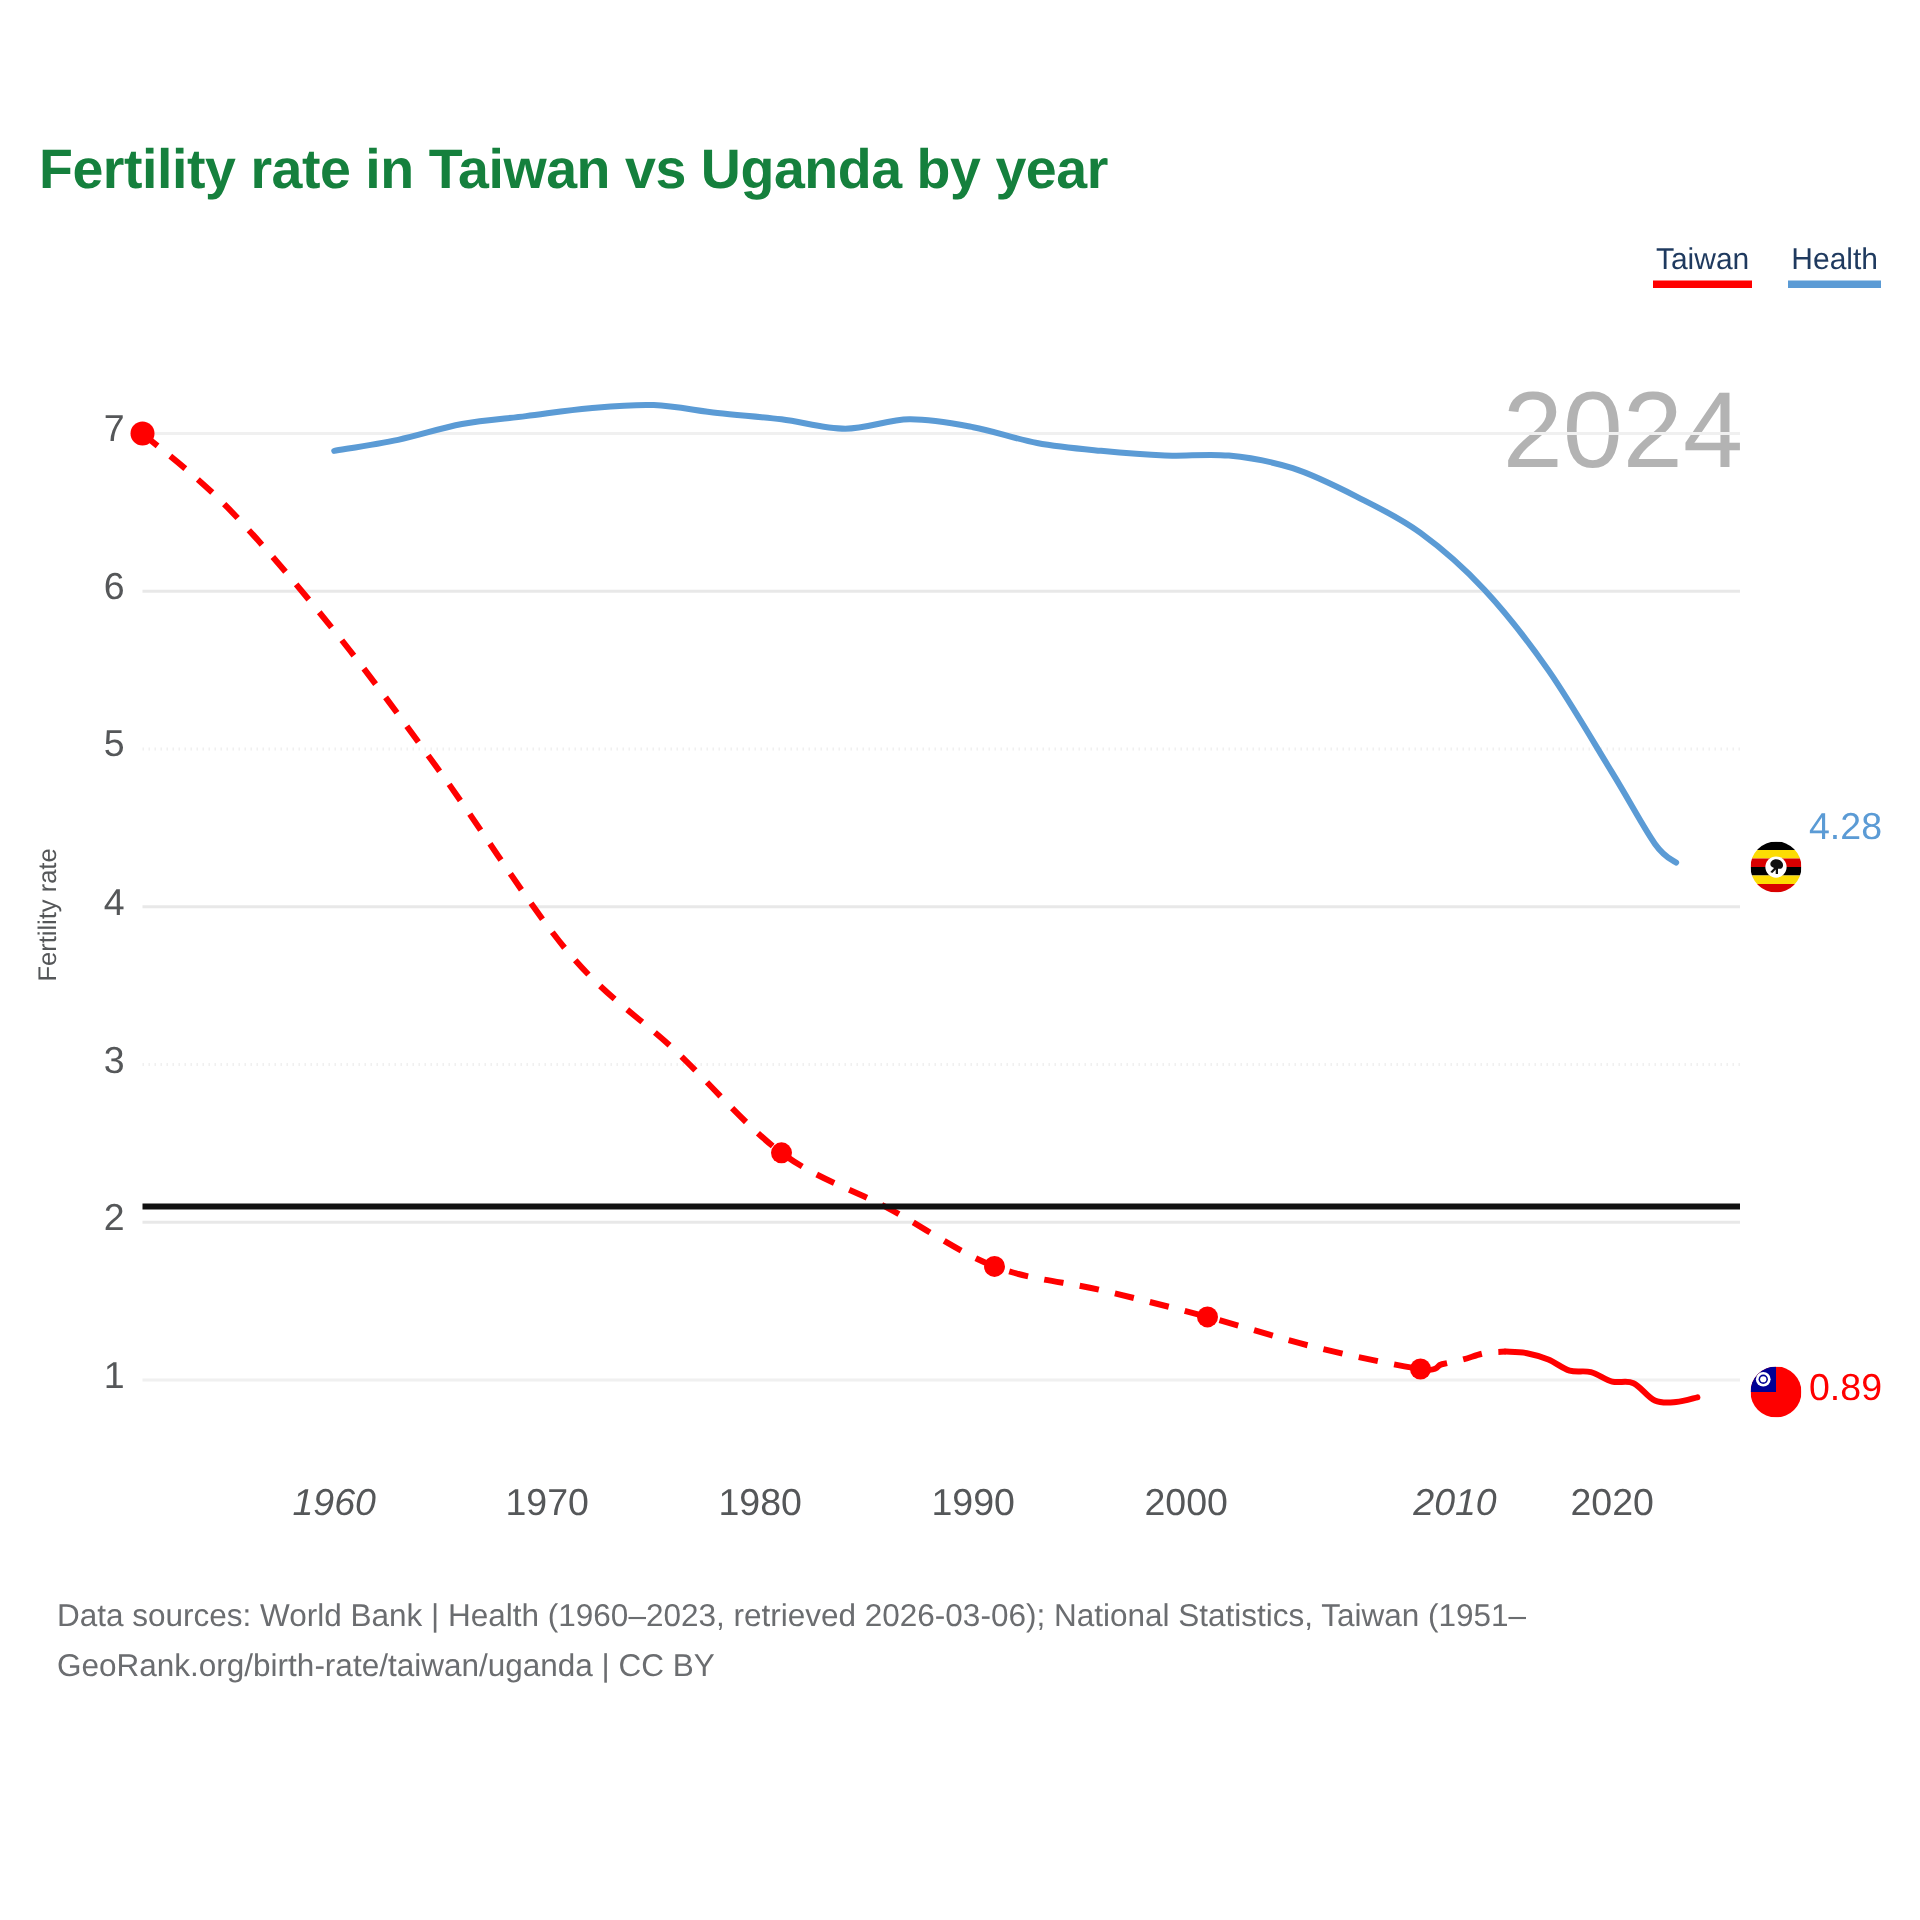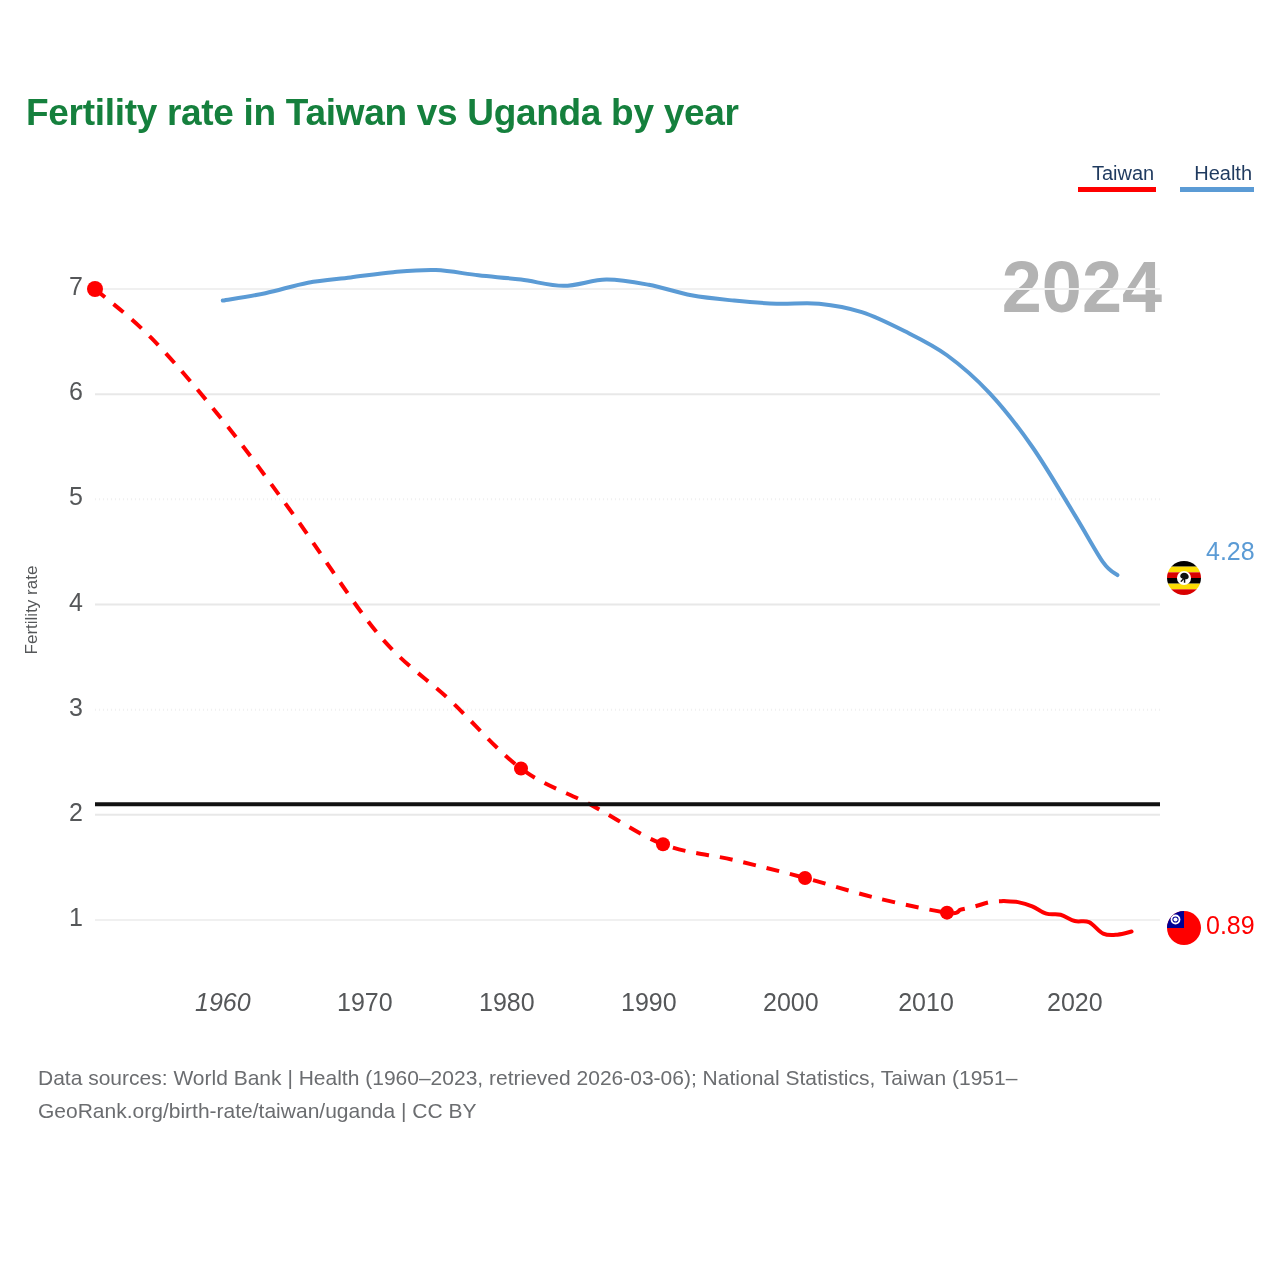--- a/index.html
+++ b/index.html
@@ -39,21 +39,20 @@
     flex-direction: column;
     align-items: stretch;
     cursor: pointer;
   }
   .legend-label {
     font-size: 20px;
     color: #1f3a5f;
     line-height: 1.05;
     text-align: center;
     padding: 0 2px;
-    margin-left: 12px;
   }
   .legend-rule {
     height: 5px;
     margin-top: 3px;
     width: 100%;
   }
 
   #plot {
     position: absolute;
     left: 0;
@@ -87,21 +86,21 @@
     color: #555759;
     transform: rotate(-90deg);
     transform-origin: center center;
   }
 
   #year-watermark {
     position: absolute;
     right: 118px;
     top: 251px;
     font-size: 72px;
-    font-weight: bold;
+    font-weight: normal;
     color: #b3b3b3;
     letter-spacing: 0px;
     line-height: 1;
   }
 
   .endpoint-label {
     position: absolute;
     font-size: 25px;
     white-space: nowrap;
   }
@@ -176,21 +175,21 @@
     <div class="ytick-label" style="left: 43px; top: 482.333px;">5</div>
     <div class="ytick-label" style="left: 43px; top: 377.167px;">6</div>
     <div class="ytick-label" style="left: 43px; top: 272px;">7</div>
   </div>
 <div id="ticks-x">
     <div class="xtick-label" style="left: 167.8px; top: 988px; font-style: italic;">1960</div>
     <div class="xtick-label" style="left: 309.8px; top: 988px;">1970</div>
     <div class="xtick-label" style="left: 451.8px; top: 988px;">1980</div>
     <div class="xtick-label" style="left: 593.8px; top: 988px;">1990</div>
     <div class="xtick-label" style="left: 735.8px; top: 988px;">2000</div>
-    <div class="xtick-label" style="left: 871px; top: 988px;">2010</div>
+    <div class="xtick-label" style="left: 915px; top: 988px; font-style: italic;">2010</div>
     <div class="xtick-label" style="left: 1019.8px; top: 988px;">2020</div>
   </div>
 
 <div class="flag-badge" style="left:1167px; top:561px;">
   <svg viewBox="0 0 36 36" width="34" height="34">
     <rect x="0" y="0" width="36" height="6" fill="#000000"></rect>
     <rect x="0" y="6" width="36" height="6" fill="#fcdc04"></rect>
     <rect x="0" y="12" width="36" height="6" fill="#d90000"></rect>
     <rect x="0" y="18" width="36" height="6" fill="#000000"></rect>
     <rect x="0" y="24" width="36" height="6" fill="#fcdc04"></rect>

